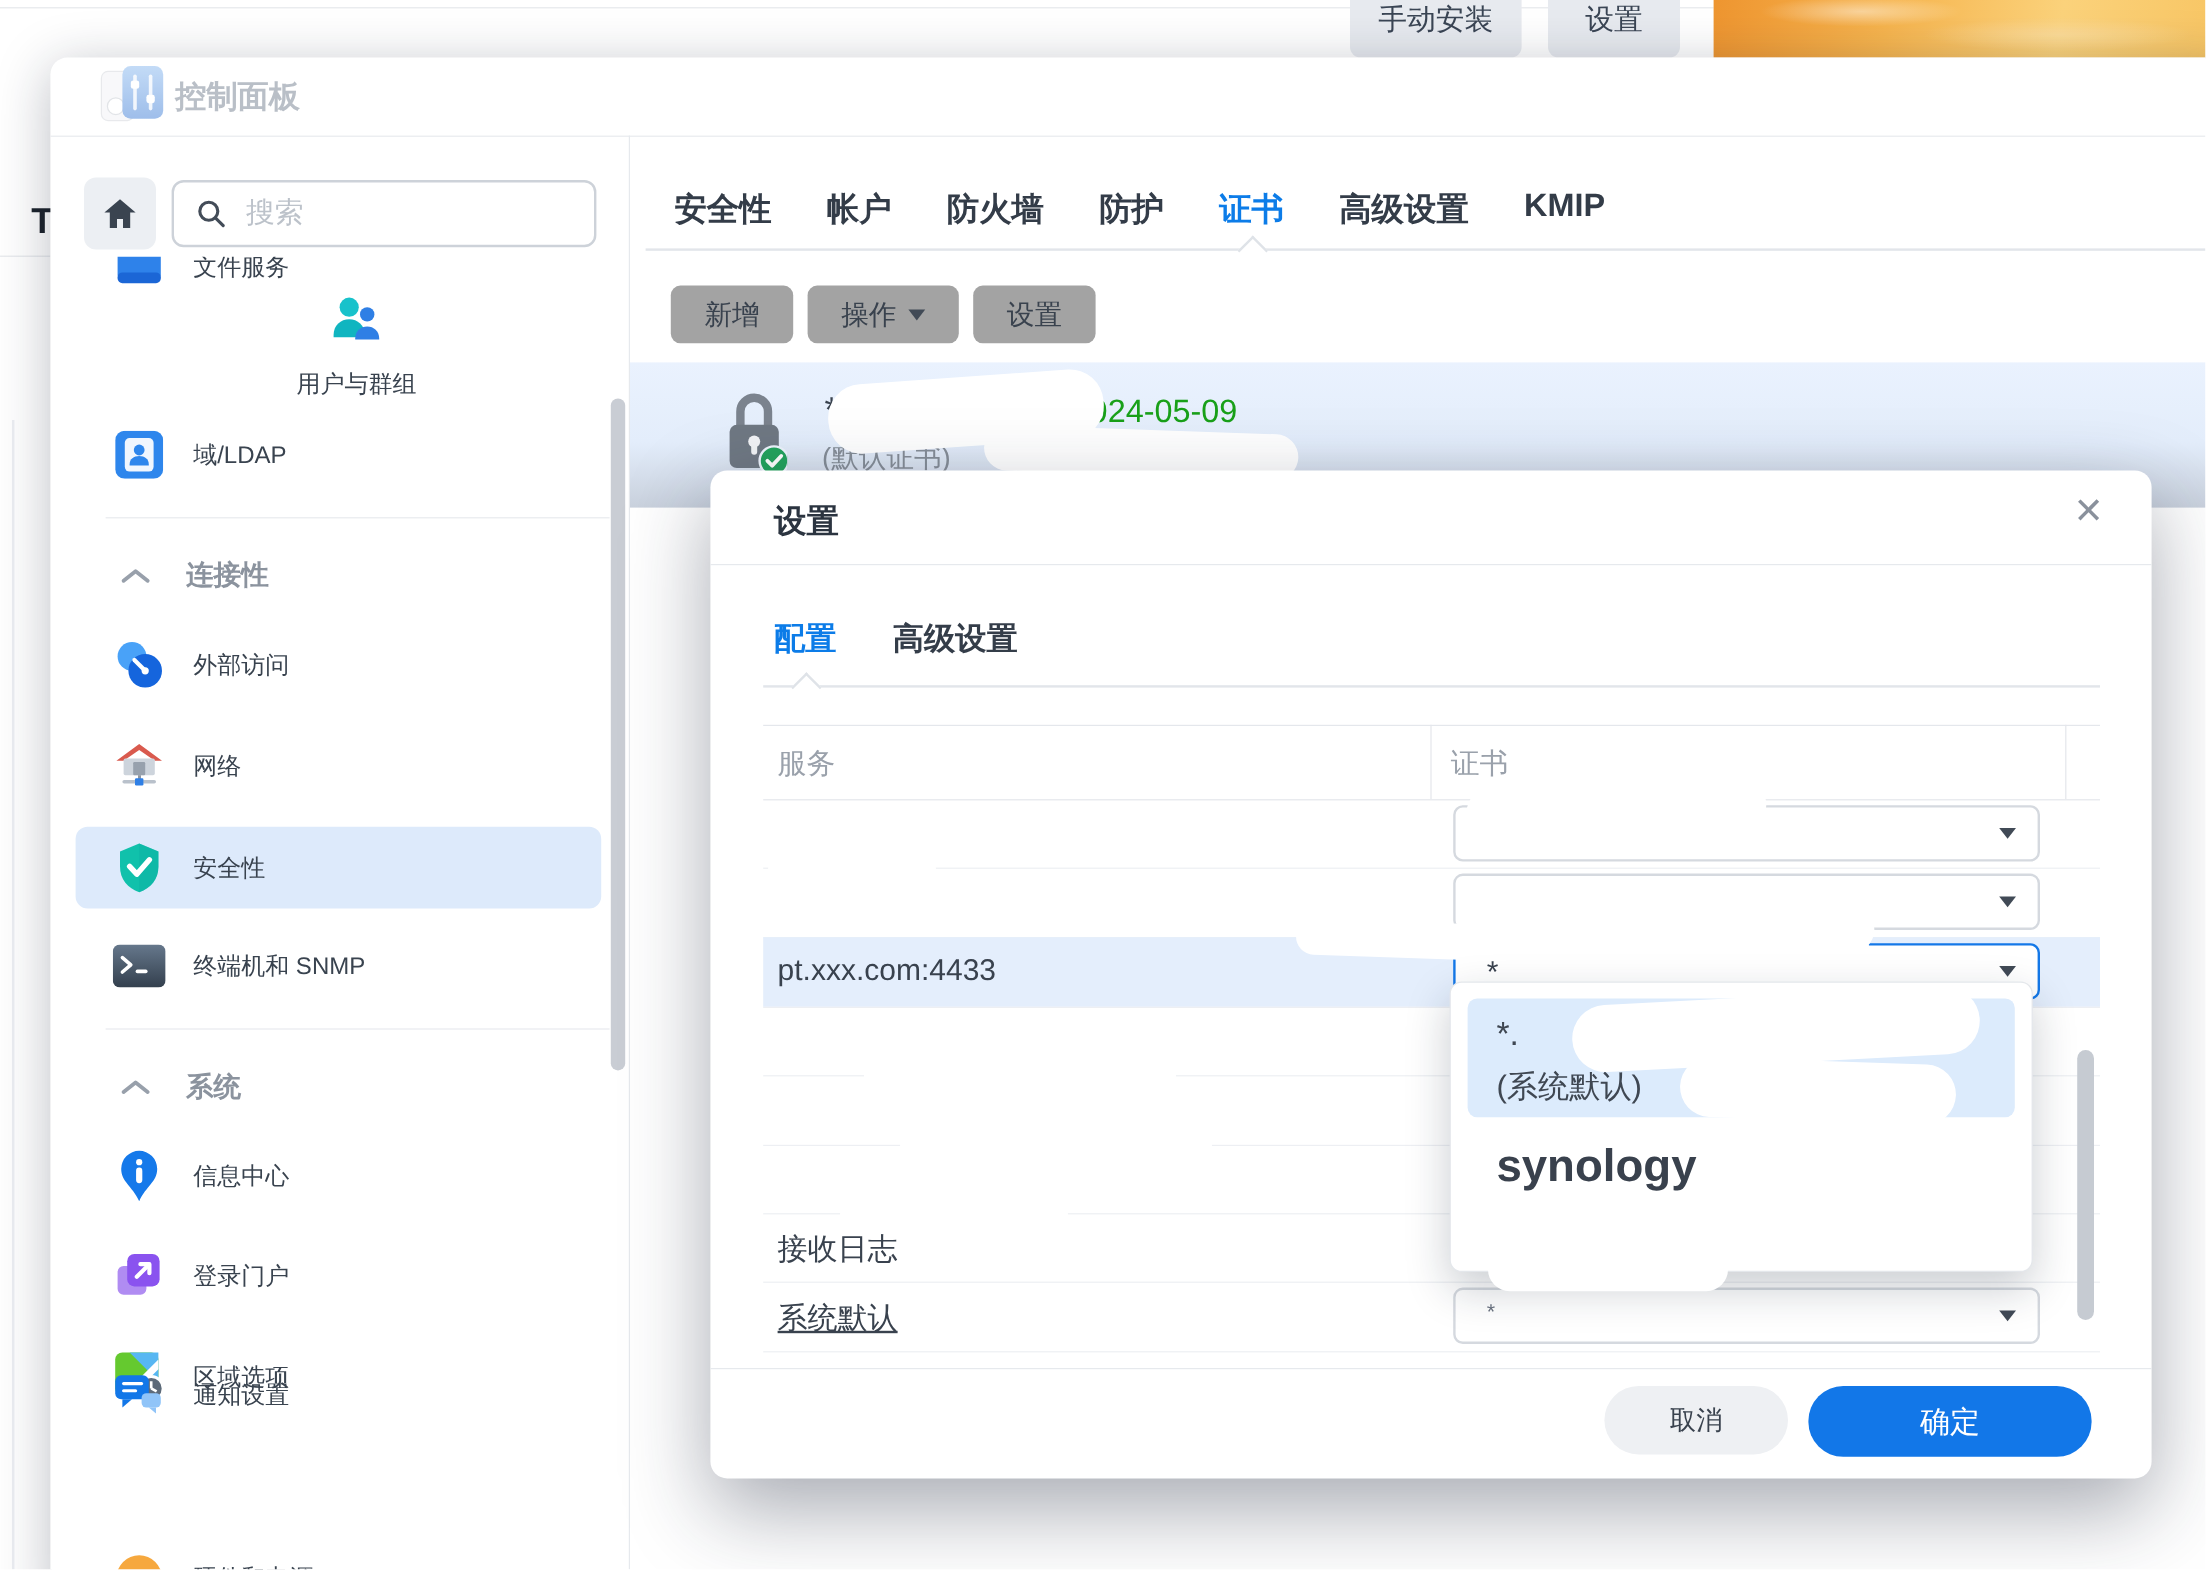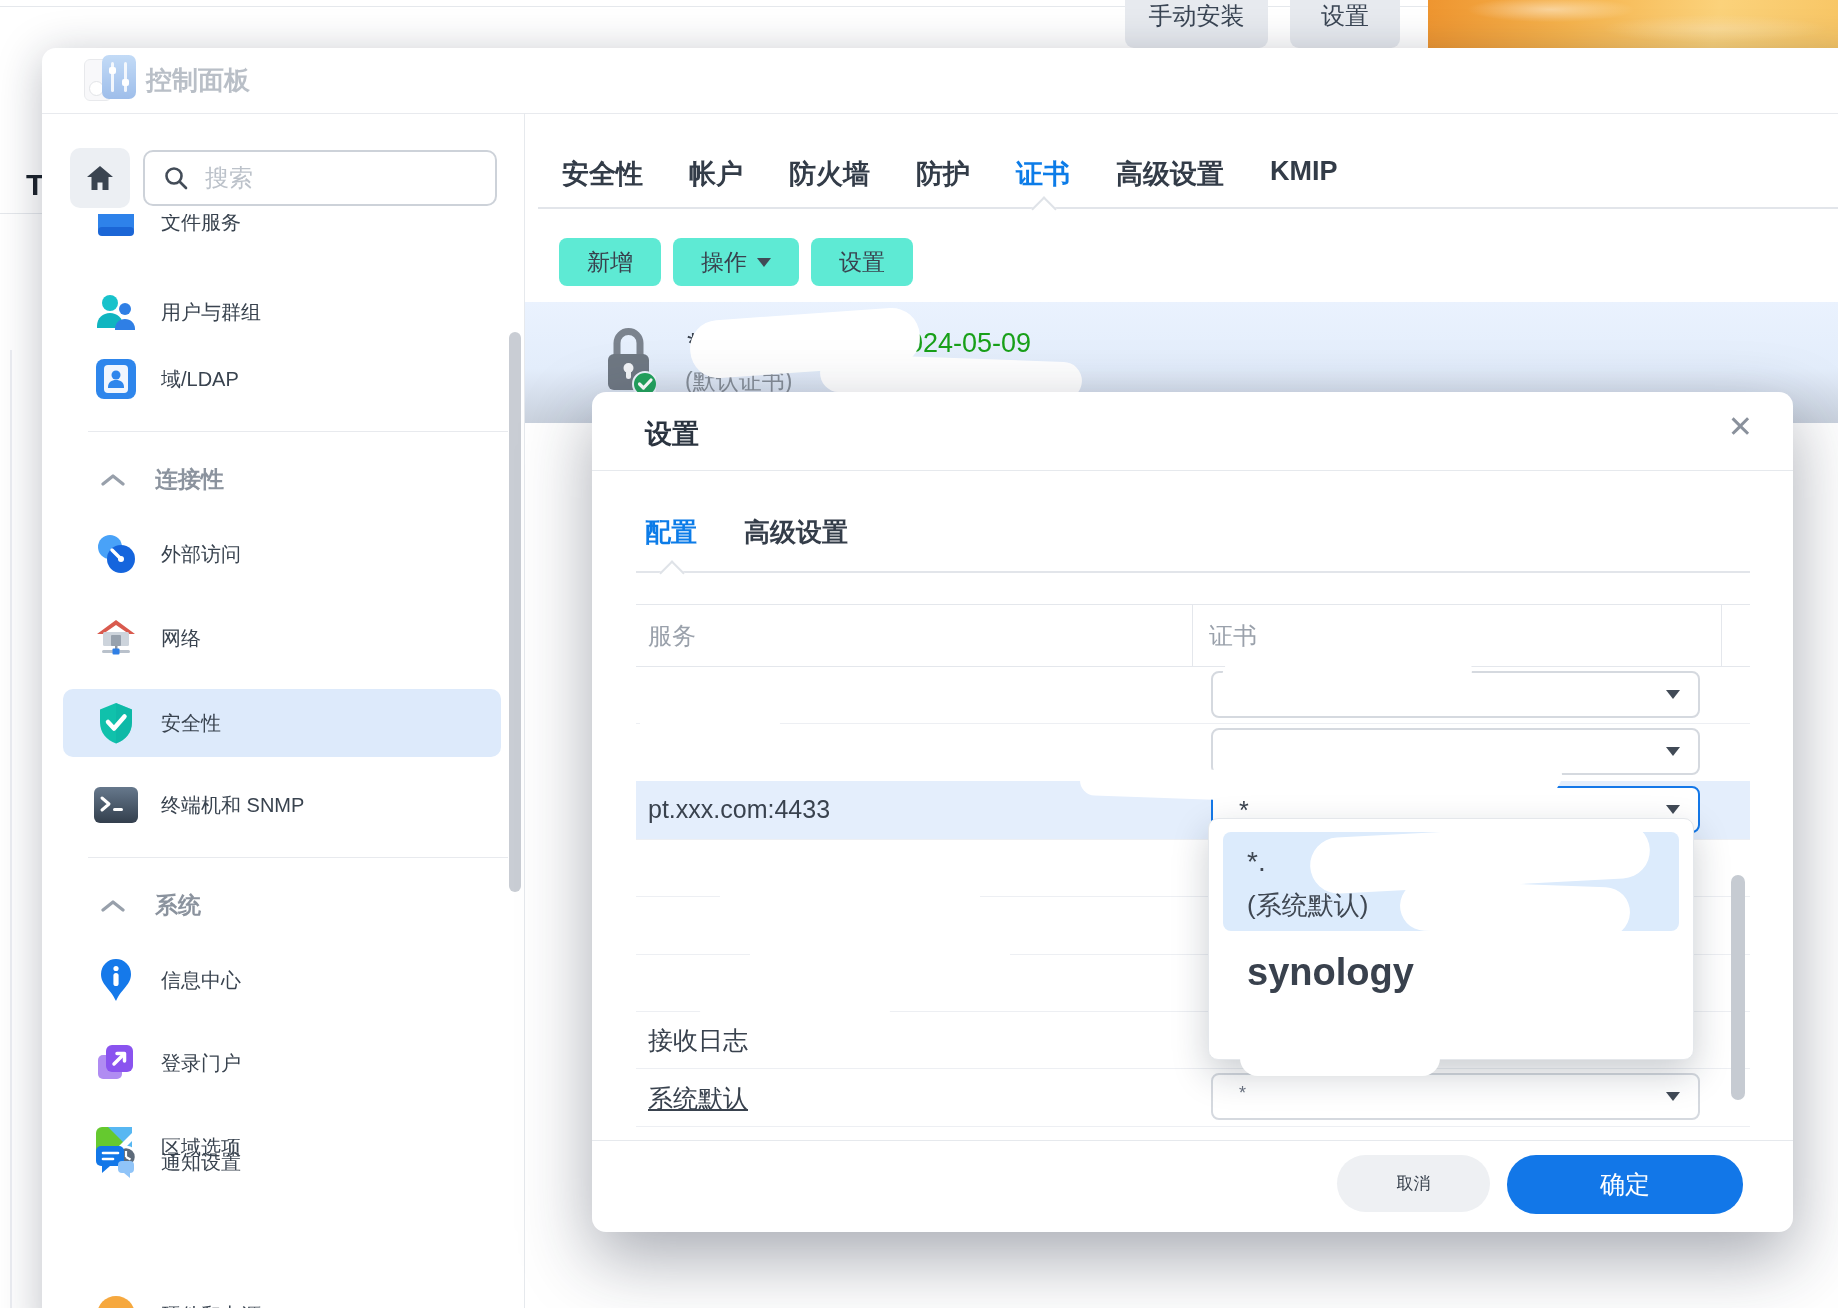--- a/index.html
+++ b/index.html
@@ -47,21 +47,21 @@
   .sscroll{position:absolute;left:509px;top:332px;width:12px;height:560px;background:#c9cdd4;border-radius:6px;}
   .clipwrap{position:absolute;left:42px;top:214px;width:460px;height:52px;overflow:hidden;}
   
   .tabs{position:absolute;left:562px;top:156px;display:flex;gap:46px;font-size:27px;font-weight:bold;color:#333c48;}
   .tabs span{cursor:pointer;}
   .tabs .active{color:#0c7ce8;}
   .tabline{position:absolute;left:538px;top:207px;width:1300px;height:2px;background:#e2e5ea;}
   .notch{position:absolute;width:16px;height:16px;background:#fff;border-left:2px solid #dfe3e8;border-top:2px solid #dfe3e8;transform:rotate(45deg);}
   
   .toolbar{position:absolute;left:559px;top:238px;display:flex;gap:12px;}
-  .tbtn{height:48px;background:#5eead4;border-radius:8px;border:none;color:#39424e;font-size:23px;
+  .tbtn{height:48px;background:#a3a3a3;border-radius:8px;border:none;color:#39424e;font-size:23px;
         padding:0 28px;display:flex;align-items:center;gap:10px;font-family:Liberation Sans, sans-serif;}
   .caret{width:0;height:0;border-left:7px solid transparent;border-right:7px solid transparent;border-top:9px solid #414a56;}
   
   .cert-row{position:absolute;left:525px;top:302px;width:1313px;height:121px;
             background:linear-gradient(180deg,#eaf2fe 0%,#e3edfb 55%,#c9d1dd 100%);}
   .cert-star{position:absolute;left:162px;top:24px;font-size:30px;color:#39424e;}
   .cert-date{position:absolute;left:368px;top:26px;font-size:27px;color:#19a019;}
   .cert-sub{position:absolute;left:160px;top:64px;font-size:23px;color:#858d97;}
   
   #dialog{position:absolute;left:592px;top:392px;width:1201px;height:840px;background:#fff;border-radius:14px;
@@ -77,21 +77,21 @@
   .vdiv{position:absolute;top:212px;width:1px;height:62px;background:#e4e7ec;}
   .rowtext{position:absolute;left:56px;font-size:25px;color:#39424e;}
   .hl-row{position:absolute;left:44px;top:389px;width:1114px;height:58px;background:#e4eefc;}
   .dd{position:absolute;left:619px;width:489px;height:47px;background:#fff;border:2px solid #d5d9df;border-radius:8px;box-sizing:border-box;}
   .dd .caret{position:absolute;right:18px;top:50%;margin-top:-5px;}
   .dd.focus{border-color:#1478e8;}
   .dd .val{position:absolute;left:26px;top:8px;font-size:25px;color:#39424e;}
   .dscroll{position:absolute;left:1139px;top:483px;width:14px;height:225px;background:#c6cbd2;border-radius:7px;}
   .dlg-fline{position:absolute;left:0;top:748px;width:1201px;height:1px;background:#e6e9ed;}
   .btn-cancel{position:absolute;left:745px;top:763px;width:153px;height:57px;border-radius:29px;background:#eef0f3;
-              border:none;font-size:17px;color:#39424e;font-family:inherit;}
+              border:none;font-size:22px;color:#39424e;font-family:inherit;}
   .btn-ok{position:absolute;left:915px;top:763px;width:236px;height:59px;border-radius:29px;background:#1277e8;
           border:none;font-size:25px;color:#fff;font-family:inherit;}
   
   #ddmenu{position:absolute;left:1208px;top:818px;width:484px;height:240px;background:#fff;border:1px solid #e4e7eb;
           border-radius:10px;box-shadow:0 14px 36px rgba(20,30,50,.22);z-index:30;}
   .opt1{position:absolute;left:14px;top:13px;width:456px;height:99px;background:#dcebfc;border-radius:8px;}
   .opt1 .l1{position:absolute;left:24px;top:14px;font-size:28px;color:#3f4752;}
   .opt1 .l2{position:absolute;left:24px;top:56px;font-size:26px;color:#3f4752;}
   .opt2{position:absolute;left:38px;top:132px;font-size:38px;font-weight:bold;color:#39414d;}
   
@@ -148,21 +148,21 @@
       <span class="ic">
         <svg width="44" height="44">
             <rect x="4" y="8" width="36" height="26" rx="5" fill="#2e82ea"></rect>
             <rect x="4" y="27" width="36" height="9" rx="4" fill="#1b66d6"></rect>
           </svg>
       </span>
       <span>文件服务</span>
     </div>
   </div>
 
-  <div class="sitem" style="top:278px;">
+  <div class="sitem" style="top:245px;flex-direction:column;">
     <span class="ic">
       <svg width="44" height="40" viewBox="0 0 44 40">
           <circle cx="16" cy="11" r="8" fill="#18c2cb"></circle>
           <path d="M3 34 c0-8 6-13 13-13 s13 5 13 13 v2 H3z" fill="#10b5c0"></path>
           <circle cx="31" cy="17" r="6" fill="#2f7fe5"></circle>
           <path d="M21 37 c0-6 4.5-10 10-10 s10 4 10 10 v1 H21z" fill="#2f7fe5"></path>
         </svg>
     </span>
     <span>用户与群组</span>
   </div>

